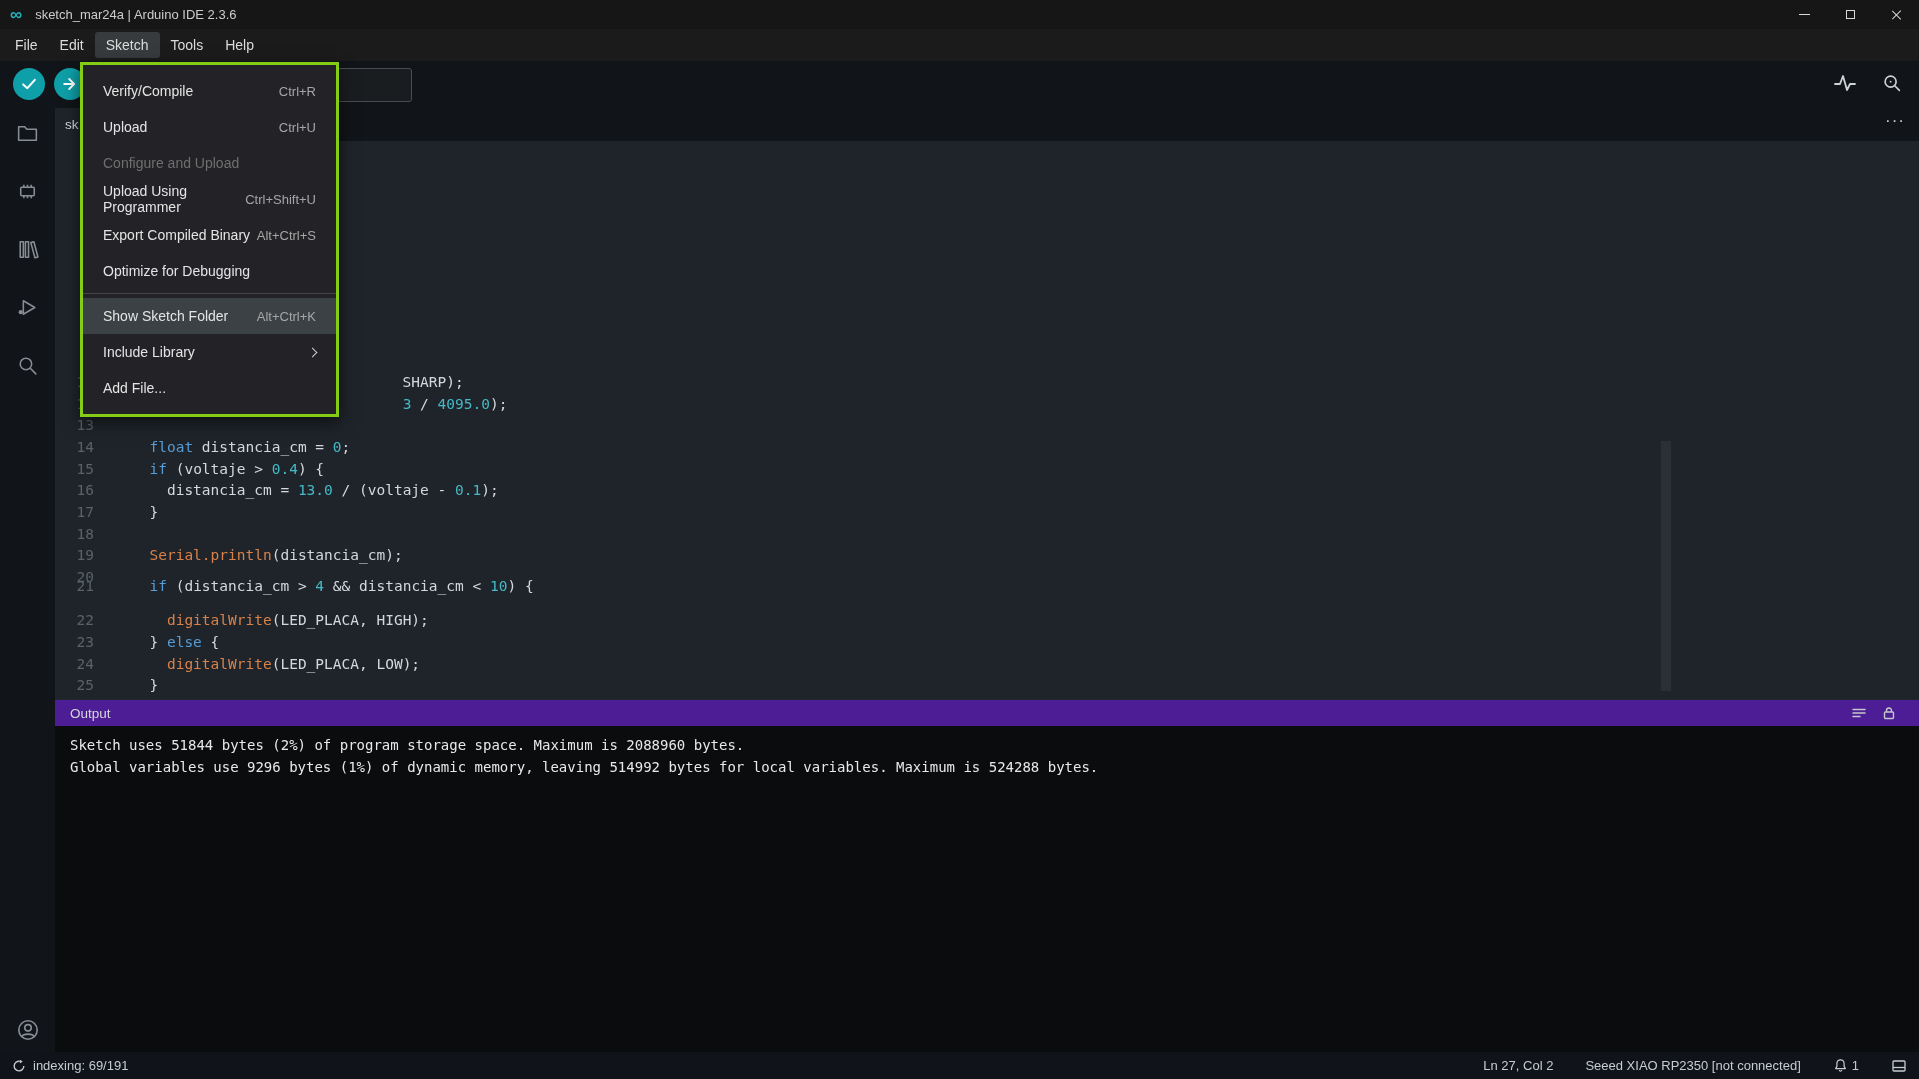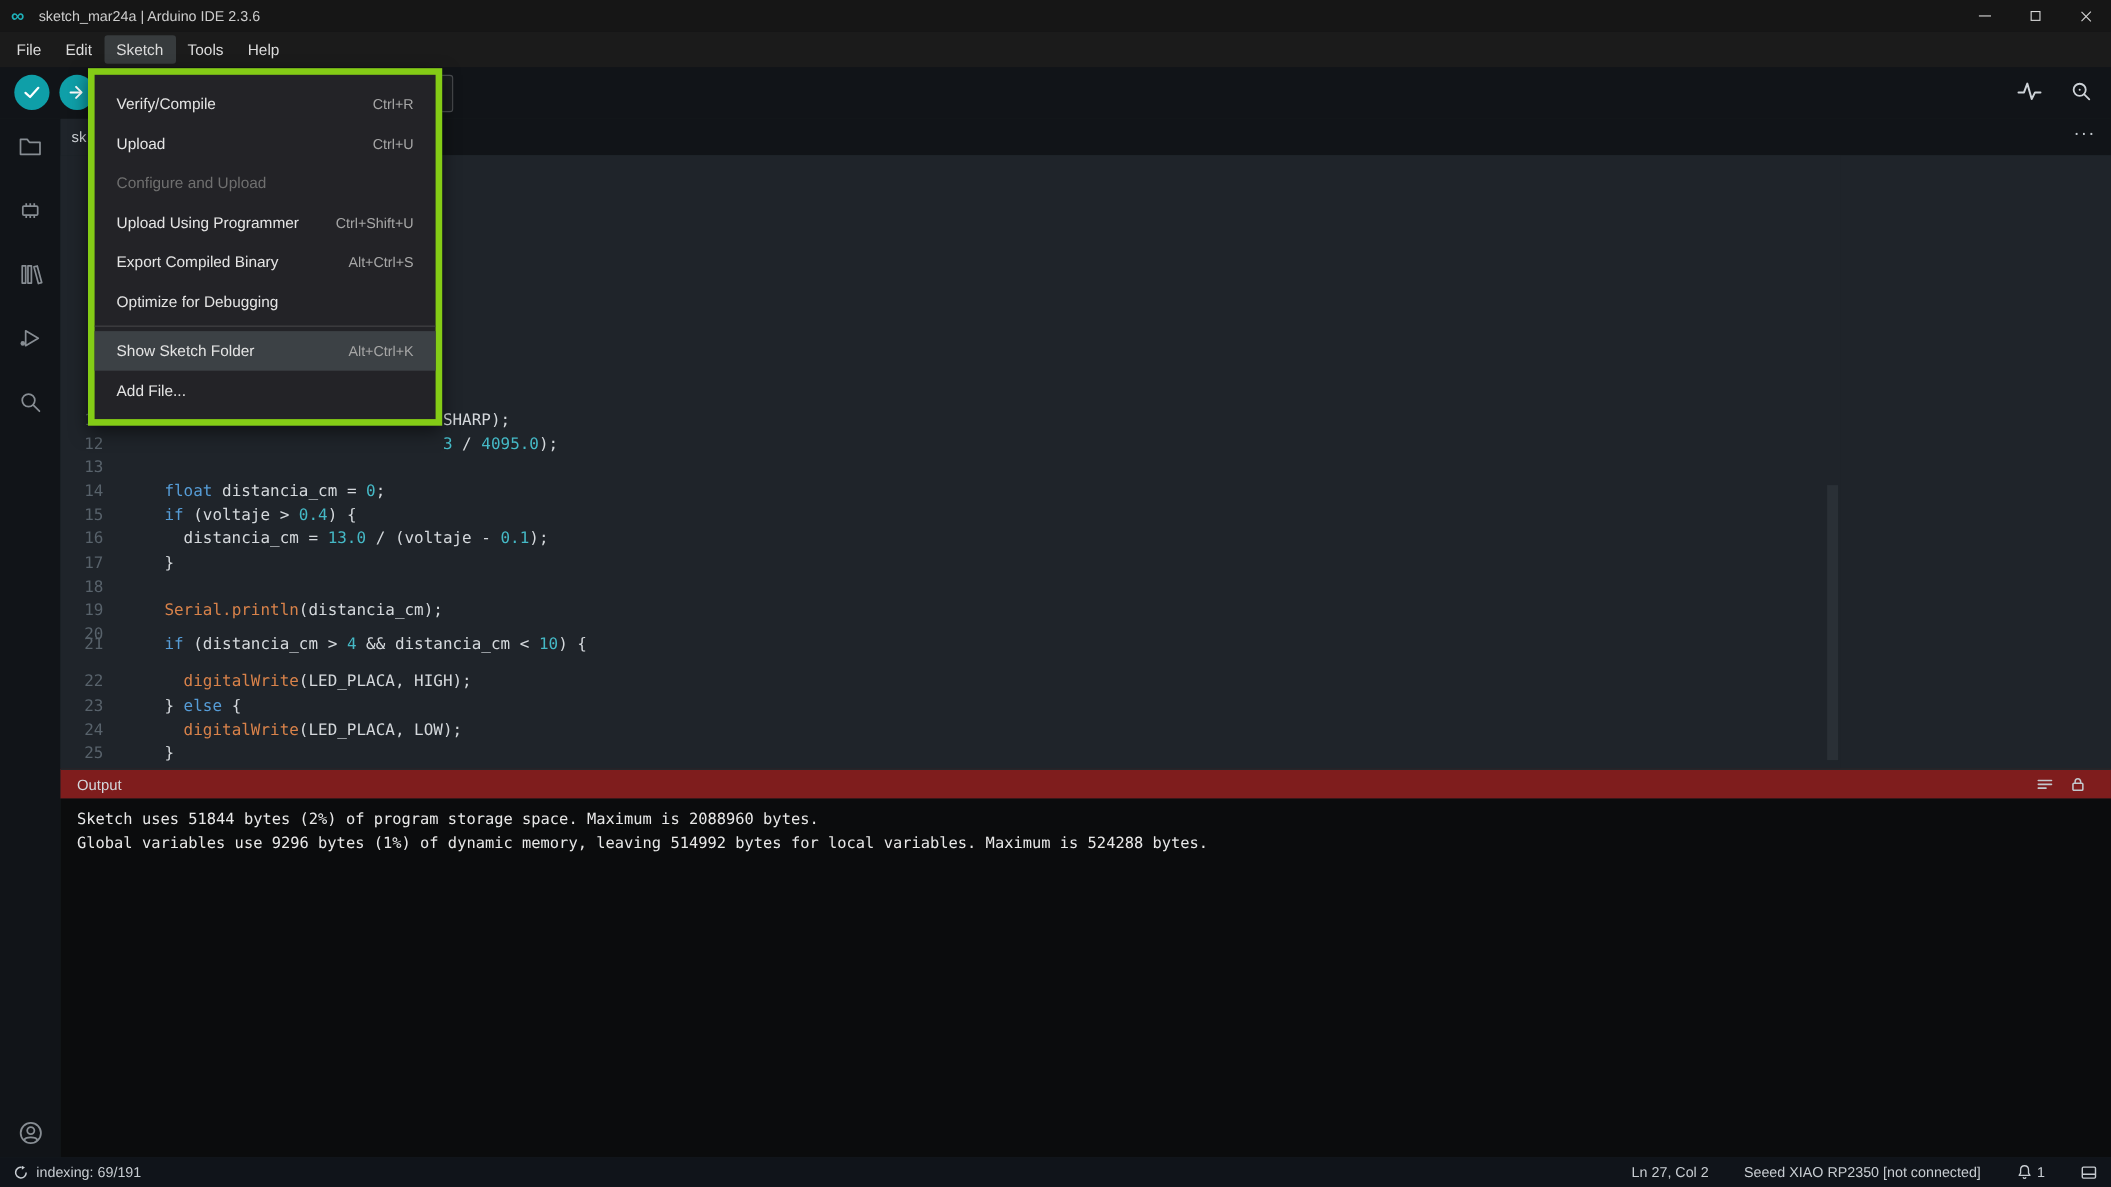--- a/index.html
+++ b/index.html
@@ -52,39 +52,39 @@
             overflow:hidden; }
   .code-rows { position:absolute; left:0; top:231px; width:100%; }
   .code-row { position:absolute; left:0; width:100%; height:22px;
               font-family:"DejaVu Sans Mono", monospace; font-size:14.5px; line-height:21.7px; }
   .gut { position:absolute; left:0; top:0; width:39px; text-align:right; color:#58626b; }
   .code { position:absolute; left:77px; top:0; white-space:pre; }
   .tk-d { color:#d4d8dc; } .tk-k { color:#569cd6; } .tk-n { color:#45b9c6; } .tk-f { color:#d8824a; }
   .v-thumb { position:absolute; right:2px; top:300px; width:10px; height:250px; background:#2a3036; }
 
   
-  .output-header { position:absolute; left:55px; top:699px; width:1864px; height:27px; background:#7f1d1d;
+  .output-header { position:absolute; left:55px; top:699px; width:1864px; height:27px; background:#4c1d95;
                    display:flex; align-items:center; border-top:1px solid #23272b; }
   .oh-title { margin-left:15px; font-size:13.5px; color:#d4d8dc; }
   .oh-icons { position:absolute; right:22px; display:flex; gap:14px; align-items:center; }
   .output { position:absolute; left:55px; top:726px; width:1864px; height:326px; background:#0b0c0d;
             padding:8px 0 0 15px; font-family:"DejaVu Sans Mono", monospace; font-size:14px; color:#e8e8e8; }
   .out-line { line-height:22px; white-space:pre; }
 
   
   .statusbar { position:absolute; left:0; top:1052px; width:1919px; height:27px; background:#10141a;
                display:flex; align-items:center; justify-content:space-between; padding:0 12px;
                font-size:13px; color:#c7ccd1; }
   .sb-left { display:flex; align-items:center; gap:7px; }
   .sb-right { display:flex; align-items:center; gap:32px; }
   .sb-bell { display:flex; align-items:center; gap:4px; }
 
   
-  .menu-panel { position:absolute; left:80px; top:62px; width:322px; background:#232327;
-                border:6px solid #84cc16; box-shadow:0 6px 16px rgba(0,0,0,.55);
+  .menu-panel { position:absolute; left:80px; top:62px; width:259px; background:#232327;
+                border:3px solid #84cc16; box-shadow:0 6px 16px rgba(0,0,0,.55);
                 padding:8px 0; z-index:100; }
   .menu-item { height:36px; display:flex; align-items:center; justify-content:space-between;
                padding:0 20px; font-size:14px; color:#e4e4e4; }
   .menu-item.highlighted { background:#3c4145; }
   .menu-item.disabled .mi-label { color:#6f6f6f; }
   .mi-short { color:#a6a6a6; font-size:13px; }
   .chev { width:7px; height:7px; border-top:1.5px solid #cfcfcf; border-right:1.5px solid #cfcfcf;
           transform:rotate(45deg); display:inline-block; }
   .menu-sep { height:1px; background:#454548; margin:4px 0; }
 
@@ -338,16 +338,20 @@
     <div class="menu-item">
       <span class="mi-label">Optimize for Debugging</span>
       <span class="mi-short"></span>
     </div>
     <div class="menu-sep"></div>
     <div class="menu-item highlighted">
       <span class="mi-label">Show Sketch Folder</span>
       <span class="mi-short">Alt+Ctrl+K</span>
     </div>
     <div class="menu-item">
+      <span class="mi-label">Include Library</span>
+      <span class="chev"></span>
+    </div>
+    <div class="menu-item">
       <span class="mi-label">Add File...</span>
       <span class="mi-short"></span>
     </div>
   </div>
 
 </body></html>

